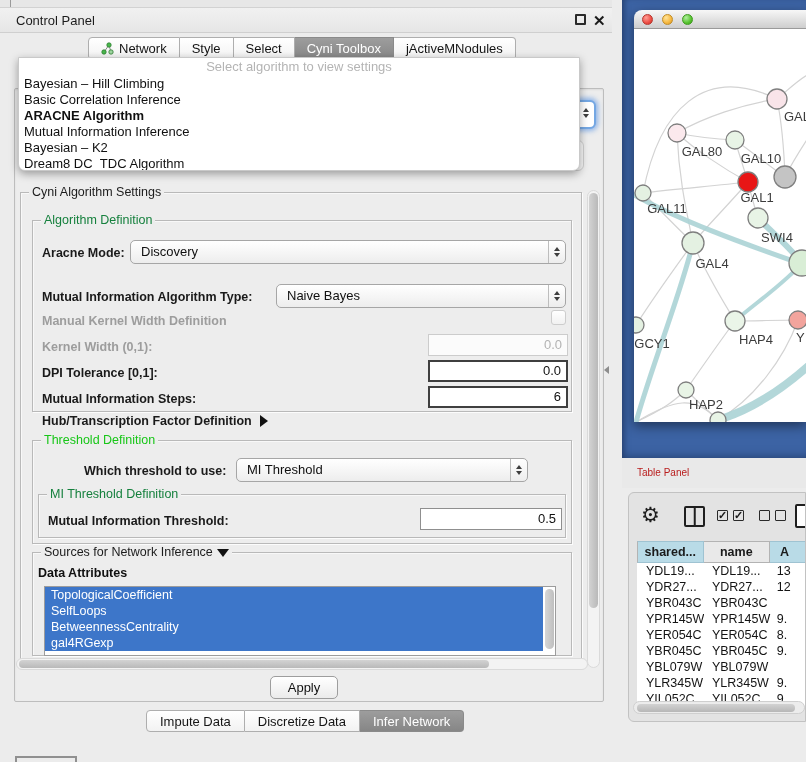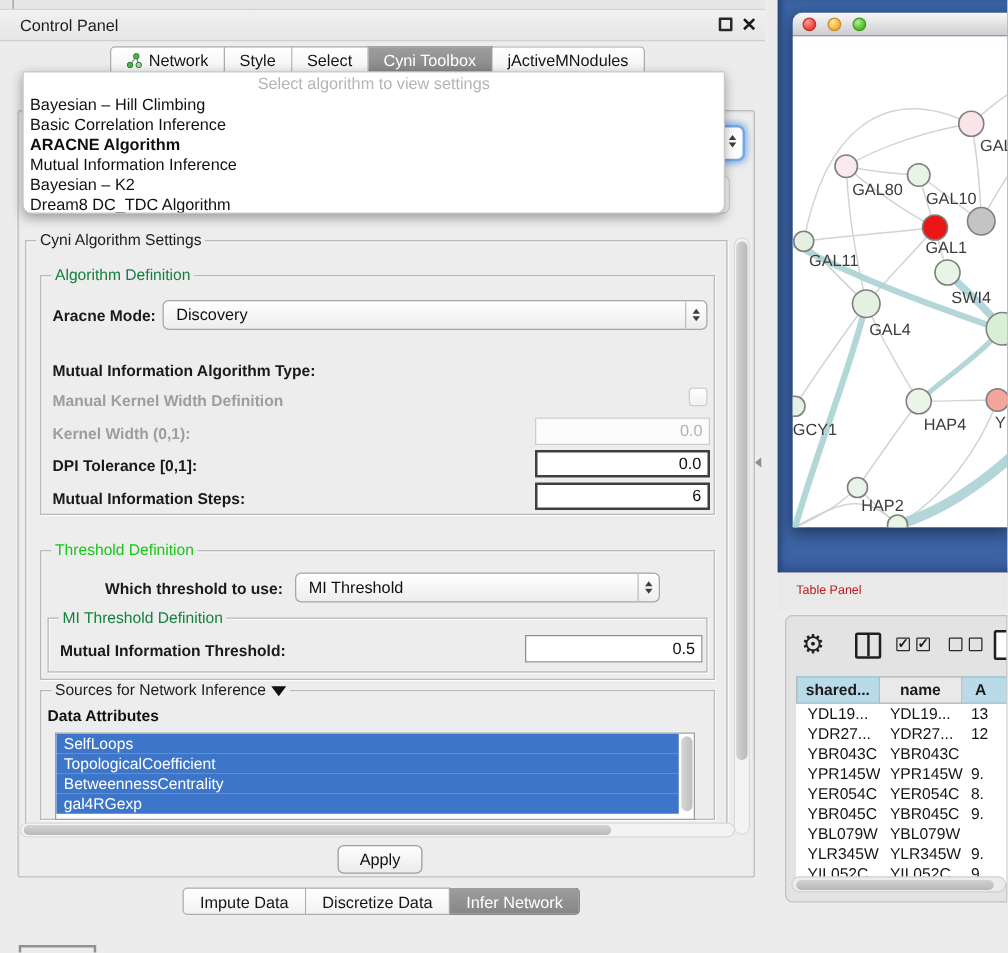--- a/index.html
+++ b/index.html
@@ -216,29 +216,40 @@
   </div>
   <div class="lbl abs" style="left:42px; top:246px;">Aracne Mode:</div>
   <div class="combo" style="left:130px; top:240px; width:436px;">
     <span>Discovery</span>
     <span class="combo-arrows">
         <span class="arr-up"></span>
         <span class="arr-down"></span>
       </span>
   </div>
   <div class="lbl abs" style="left:42px; top:290px;">Mutual Information Algorithm Type:</div>
+  <div class="combo" style="left:276px; top:284px; width:290px;">
+    <span>Naive Bayes</span>
+    <span class="combo-arrows">
+        <span class="arr-up"></span>
+        <span class="arr-down"></span>
+      </span>
+  </div>
   <div class="lbl disabled abs" style="left:42px; top:314px;">Manual Kernel Width Definition</div>
   <div id="manual-checkbox" class="abs"></div>
   <div class="lbl disabled abs" style="left:42px; top:340px;">Kernel Width (0,1):</div>
   <div class="field disabled abs" style="left:428px; top:334px;">0.0</div>
   <div class="lbl abs" style="left:42px; top:366px;">DPI Tolerance [0,1]:</div>
   <div class="field strong abs" style="left:428px; top:360px;">0.0</div>
   <div class="lbl abs" style="left:42px; top:392px;">Mutual Information Steps:</div>
   <div class="field strong abs" style="left:428px; top:386px;">6</div>
 
+  <div id="hub-row" class="abs">
+    <span>Hub/Transcription Factor Definition</span>
+    <span class="tri-right"></span>
+  </div>
 
   <div id="thr-group" class="group">
     <span class="group-title gt-green">Threshold Definition</span>
   </div>
   <div class="lbl abs" style="left:84px; top:464px;">Which threshold to use:</div>
   <div class="combo" style="left:236px; top:458px; width:292px;">
     <span>MI Threshold</span>
     <span class="combo-arrows">
         <span class="arr-up"></span>
         <span class="arr-down"></span>
@@ -248,22 +259,22 @@
     <span class="group-title gt-blue">MI Threshold Definition</span>
   </div>
   <div class="lbl abs" style="left:48px; top:514px;">Mutual Information Threshold:</div>
   <div class="field abs" style="left:420px; top:508px; width:142px;">0.5</div>
 
   <div id="src-group" class="group">
     <span class="group-title"><span>Sources for Network Inference</span><span class="tri-down"></span></span>
   </div>
   <div id="attr-label" class="abs">Data Attributes</div>
   <div id="attr-list" class="abs">
+      <div class="attr-item">TopologicalCoefficient</div>
       <div class="attr-item">SelfLoops</div>
-      <div class="attr-item">TopologicalCoefficient</div>
       <div class="attr-item">BetweennessCentrality</div>
       <div class="attr-item">gal4RGexp</div>
     </div>
   <div id="attr-vscroll" class="abs"></div>
 
   <div id="settings-vscroll" class="abs">
       <div id="settings-vthumb" class="abs"></div>
     </div>
   <div id="settings-hscroll" class="abs">
       <div id="settings-hthumb" class="abs"></div>

